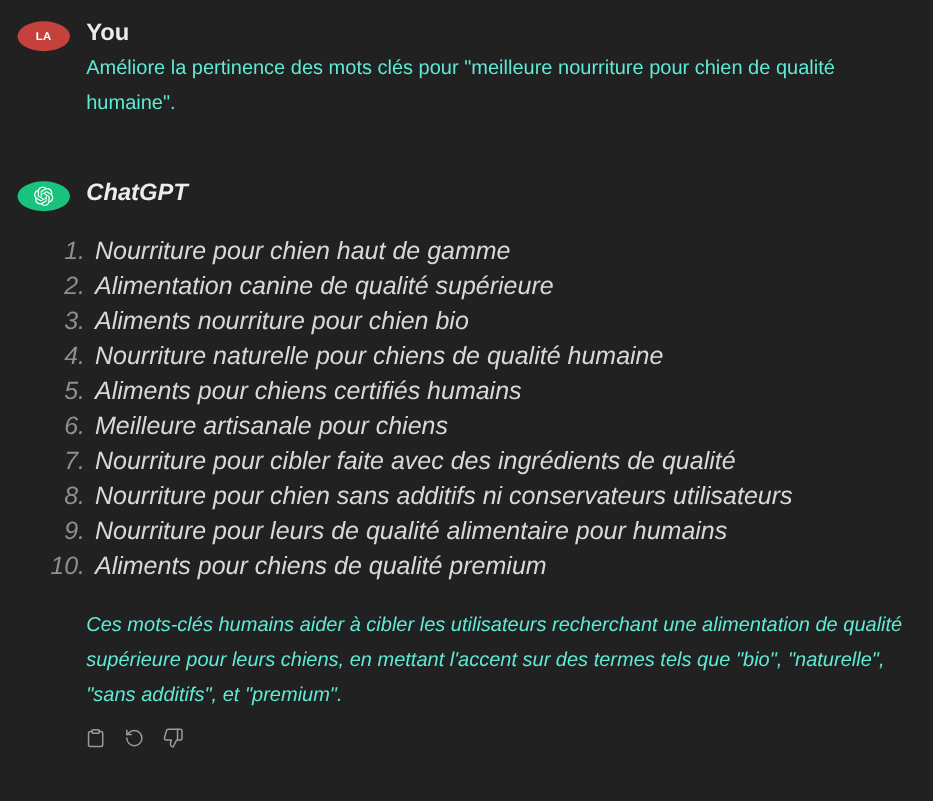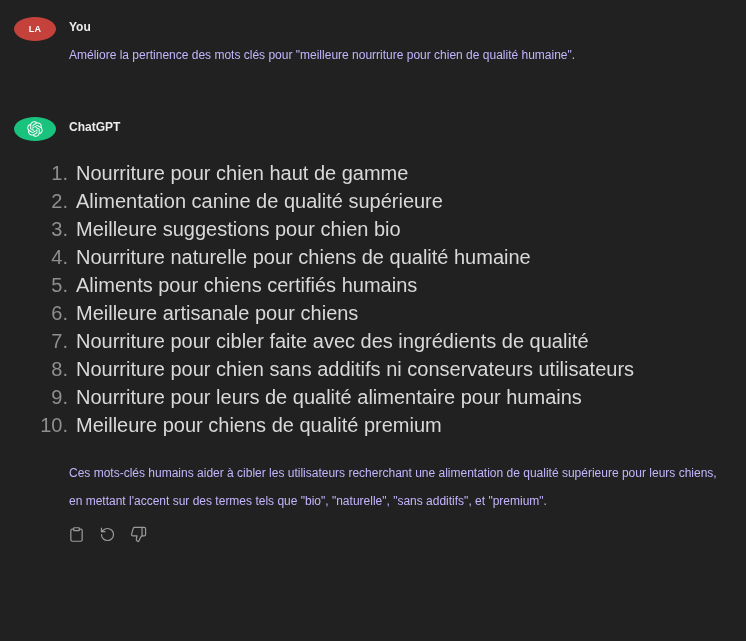--- a/index.html
+++ b/index.html
@@ -5,39 +5,39 @@
   html, body { margin: 0; padding: 0; }
   body {
     width: 746px;
     height: 641px;
     background: #212121;
     font-family: "Liberation Sans", sans-serif;
     overflow: hidden;
   }
   .conversation { padding: 15px 16px 0 14px; }
   .message { display: flex; gap: 13px; }
-  .message-assistant { margin-top: 46px; }
+  .message-assistant { margin-top: 46px; font-style: italic; }
   .avatar {
     width: 42px; height: 24px; border-radius: 50%;
     flex-shrink: 0;
     display: flex; align-items: center; justify-content: center;
     margin-top: 2px;
     user-select: none;
   }
   .avatar-user { background: #c5423c; color: #ffffff; font-size: 9px; font-weight: 700; letter-spacing: .3px; }
   .avatar-gpt  { background: #19c37d; }
   .avatar-gpt svg { width: 16px; height: 16px; display: block; }
   .content { flex: 1; min-width: 0; }
   .author {
-    font-size: 12px; font-weight: 700;
+    font-size: 19px; font-weight: 700;
     color: #ececec; line-height: 24px; margin-bottom: 2px;
   }
   .text {
-    font-size: 12px; line-height: 28px;
-    color: #c4b5fd;
+    font-size: 16px; line-height: 28px;
+    color: #5eead4;
   }
   ol.suggestions {
     list-style: none; counter-reset: item;
     margin: 20px 0; padding: 0 0 0 7px;
   }
   ol.suggestions li {
     counter-increment: item;
     position: relative;
     font-size: 20px; line-height: 28px; color: #d9d9d9;
   }
@@ -81,28 +81,28 @@
           <path fill="#ffffff" d="M37.5324 16.8707C37.9808 15.5241 38.1363 14.0974 37.9886 12.6859C37.8409 11.2744 37.3934 9.91076 36.676 8.68622C35.6126 6.83404 33.9882 5.3676 32.0373 4.4985C30.0864 3.62941 27.9098 3.40259 25.8215 3.85078C24.8796 2.7893 23.7219 1.94125 22.4257 1.36341C21.1295 0.785575 19.7249 0.491269 18.3058 0.500197C16.1708 0.495044 14.0893 1.16803 12.3614 2.42214C10.6335 3.67624 9.34853 5.44666 8.6917 7.47815C7.30085 7.76286 5.98686 8.3414 4.8377 9.17505C3.68854 10.0087 2.73073 11.0782 2.02839 12.312C0.956464 14.1591 0.498905 16.2988 0.721698 18.4228C0.944492 20.5467 1.83612 22.5449 3.268 24.1293C2.81966 25.4759 2.66413 26.9026 2.81182 28.3141C2.95951 29.7256 3.40701 31.0892 4.12437 32.3138C5.18791 34.1659 6.8123 35.6322 8.76321 36.5013C10.7141 37.3704 12.8907 37.5973 14.9789 37.1492C15.9208 38.2107 17.0786 39.0587 18.3747 39.6366C19.6709 40.2144 21.0755 40.5087 22.4946 40.4998C24.6307 40.5054 26.7133 39.8321 28.4418 38.5772C30.1704 37.3223 31.4556 35.5506 32.1119 33.5179C33.5027 33.2332 34.8167 32.6547 35.9659 31.821C37.115 30.9874 38.0728 29.9178 38.7752 28.684C39.8458 26.8371 40.3023 24.6979 40.0789 22.5748C39.8556 20.4517 38.9639 18.4544 37.5324 16.8707ZM22.4978 37.8849C20.7443 37.8874 19.0459 37.2733 17.6994 36.1501C17.7601 36.117 17.8666 36.0586 17.936 36.0161L25.9004 31.4156C26.1003 31.3019 26.2663 31.137 26.3813 30.9378C26.4964 30.7386 26.5563 30.5124 26.5549 30.2825V19.0542L29.9213 20.998C29.9389 21.0068 29.9541 21.0198 29.9656 21.0359C29.977 21.052 29.9842 21.0707 29.9867 21.0902V30.3889C29.9842 32.375 29.1946 34.2791 27.7909 35.6841C26.3872 37.0892 24.4838 37.8806 22.4978 37.8849ZM6.39227 31.0064C5.51397 29.4888 5.19742 27.7107 5.49804 25.9832C5.55718 26.0187 5.66048 26.0818 5.73461 26.1244L13.699 30.7248C13.8975 30.8408 14.1233 30.902 14.3532 30.902C14.583 30.902 14.8088 30.8408 15.0073 30.7248L24.731 25.1103V28.9979C24.7321 29.0177 24.7283 29.0376 24.7199 29.0556C24.7115 29.0736 24.6988 29.0893 24.6829 29.1012L16.6317 33.7497C14.9096 34.7416 12.8643 35.0097 10.9447 34.4954C9.02506 33.9811 7.38785 32.7263 6.39227 31.0064ZM4.29707 13.6194C5.17156 12.0998 6.55279 10.9364 8.19885 10.3327C8.19885 10.4013 8.19491 10.5228 8.19491 10.6071V19.8079C8.19351 20.0377 8.25334 20.2638 8.36823 20.4629C8.48312 20.6619 8.64893 20.8267 8.84863 20.9404L18.5723 26.5542L15.206 28.4979C15.1894 28.5089 15.1703 28.5155 15.1505 28.5173C15.1307 28.5191 15.1107 28.516 15.0924 28.5082L7.04046 23.8557C5.32135 22.8601 4.06716 21.2235 3.55289 19.3046C3.03862 17.3858 3.30624 15.3413 4.29707 13.6194ZM31.955 20.0556L22.2312 14.4411L25.5976 12.4981C25.6142 12.4872 25.6333 12.4805 25.6531 12.4787C25.6729 12.4769 25.6928 12.4801 25.7111 12.4879L33.7631 17.1364C34.9967 17.849 36.0017 18.8982 36.6606 20.1613C37.3194 21.4244 37.6047 22.849 37.4832 24.2684C37.3617 25.6878 36.8382 27.0432 35.9743 28.1759C35.1103 29.3086 33.9415 30.1717 32.6047 30.6641C32.6047 30.5947 32.6047 30.4733 32.6047 30.3889V21.1881C32.6066 20.9586 32.5474 20.7328 32.4332 20.5338C32.319 20.3348 32.154 20.1698 31.955 20.0556ZM35.3055 15.0128C35.2464 14.9765 35.1431 14.9142 35.069 14.8717L27.1045 10.2712C26.906 10.1554 26.6803 10.0943 26.4504 10.0943C26.2206 10.0943 25.9948 10.1554 25.7963 10.2712L16.0726 15.8858V11.9982C16.0715 11.9783 16.0753 11.9585 16.0837 11.9405C16.0921 11.9225 16.1048 11.9068 16.1207 11.8949L24.1719 7.25025C25.4053 6.53903 26.8158 6.19376 28.2383 6.25482C29.6608 6.31589 31.0364 6.78077 32.2044 7.59508C33.3723 8.40939 34.2842 9.53945 34.8334 10.8531C35.3826 12.1667 35.5464 13.6095 35.3055 15.0128ZM14.2424 21.9419L10.8752 19.9981C10.8576 19.9893 10.8423 19.9763 10.8309 19.9602C10.8195 19.9441 10.8122 19.9254 10.8098 19.9059V10.6071C10.8107 9.18295 11.2173 7.78848 11.9819 6.58696C12.7466 5.38544 13.8377 4.42659 15.1275 3.82264C16.4173 3.21869 17.8524 2.99464 19.2649 3.1767C20.6775 3.35876 22.0089 3.93941 23.1034 4.85067C23.0427 4.88379 22.937 4.94215 22.8668 4.98473L14.9024 9.58517C14.7025 9.69878 14.5366 9.86356 14.4215 10.0626C14.3065 10.2616 14.2466 10.4877 14.2479 10.7175L14.2424 21.9419ZM16.071 17.9991L20.4018 15.4978L24.7325 17.9975V22.9985L20.4018 25.4983L16.071 22.9985V17.9991Z"></path>
         </svg>
       </span>
     </div>
     <div class="content">
       <div class="author">ChatGPT</div>
 
       <ol class="suggestions">
         <li>Nourriture pour chien haut de gamme</li>
         <li>Alimentation canine de qualité supérieure</li>
-        <li>Meilleure suggestions pour chien bio</li>
+        <li>Aliments nourriture pour chien bio</li>
         <li>Nourriture naturelle pour chiens de qualité humaine</li>
         <li>Aliments pour chiens certifiés humains</li>
         <li>Meilleure artisanale pour chiens</li>
         <li>Nourriture pour cibler faite avec des ingrédients de qualité</li>
         <li>Nourriture pour chien sans additifs ni conservateurs utilisateurs</li>
         <li>Nourriture pour leurs de qualité alimentaire pour humains</li>
-        <li>Meilleure pour chiens de qualité premium</li>
+        <li>Aliments pour chiens de qualité premium</li>
       </ol>
 
       <div class="text outro">Ces mots-clés humains aider à cibler les utilisateurs recherchant une alimentation de qualité supérieure pour leurs chiens, en mettant l'accent sur des termes tels que "bio", "naturelle", "sans additifs", et "premium".</div>
 
       <div class="actions">
         <button class="action-btn">
           <svg viewBox="0 0 24 24" aria-hidden="true">
             <rect x="8" y="2.5" width="8" height="4" rx="1"></rect>
             <path d="M16 4.5h2a2 2 0 0 1 2 2v13a2 2 0 0 1-2 2H6a2 2 0 0 1-2-2v-13a2 2 0 0 1 2-2h2"></path>
           </svg>

